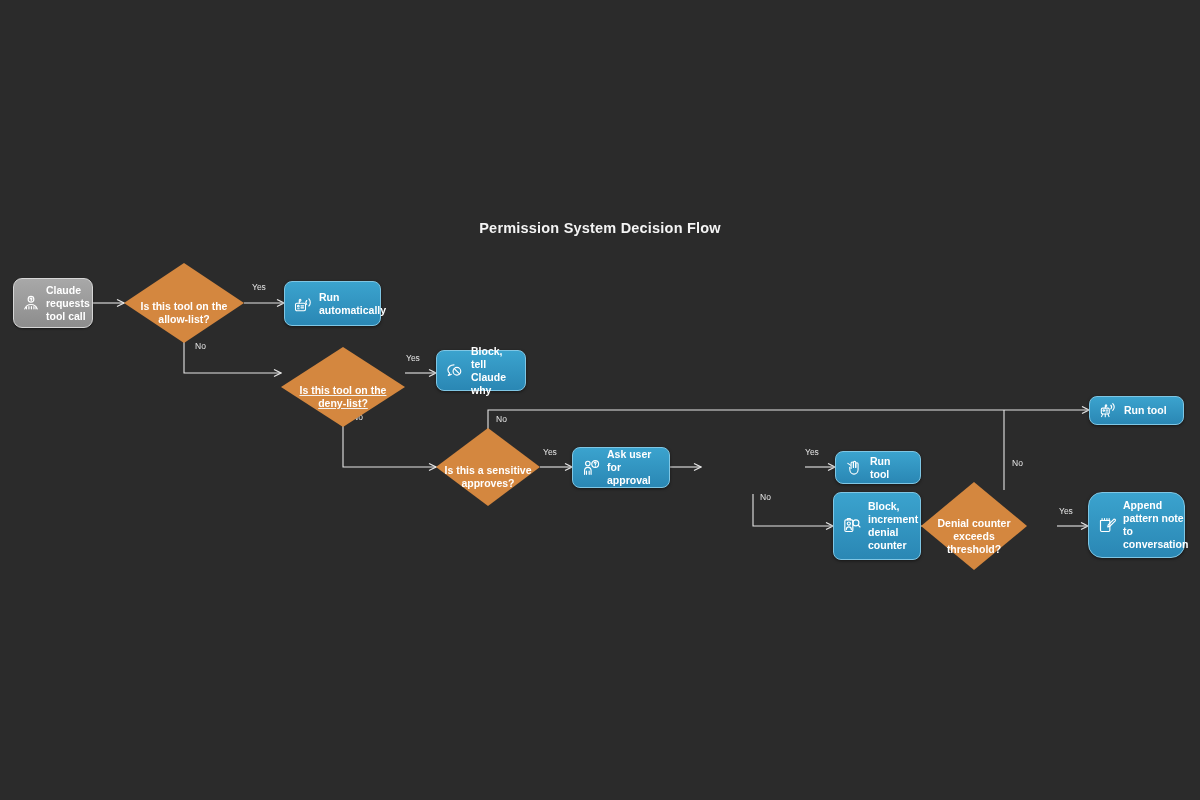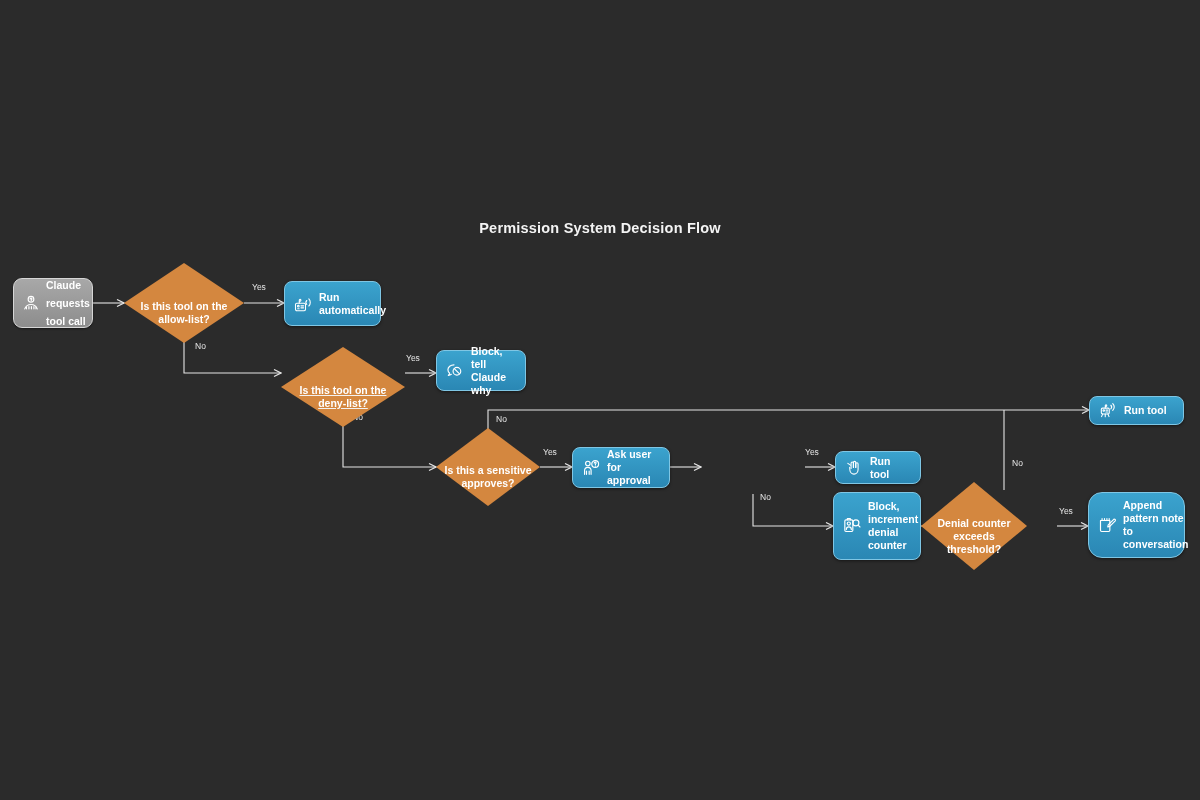--- a/index.html
+++ b/index.html
@@ -26,21 +26,21 @@
   
   .term{
     border-radius:9px;
     background:linear-gradient(#a8a8a8,#8d8d8d);
     border:1px solid #d6d6d6;
     box-shadow:0 1px 2px rgba(0,0,0,.45);
     display:flex;align-items:center;
     padding:0 7px;
     gap:5px;
   }
-  .term .lbl{color:#ffffff;font-size:10.5px;font-weight:bold;line-height:18px;}
+  .term .lbl{color:#ffffff;font-size:10.5px;font-weight:bold;line-height:13px;}
 
   
   .proc{
     border-radius:8px;
     background:linear-gradient(#3ba3ce,#2a87b4);
     border:1px solid #7fc6e4;
     box-shadow:0 1px 3px rgba(0,0,0,.5);
     display:flex;align-items:center;
     padding:9px 8px;
     gap:6px;

